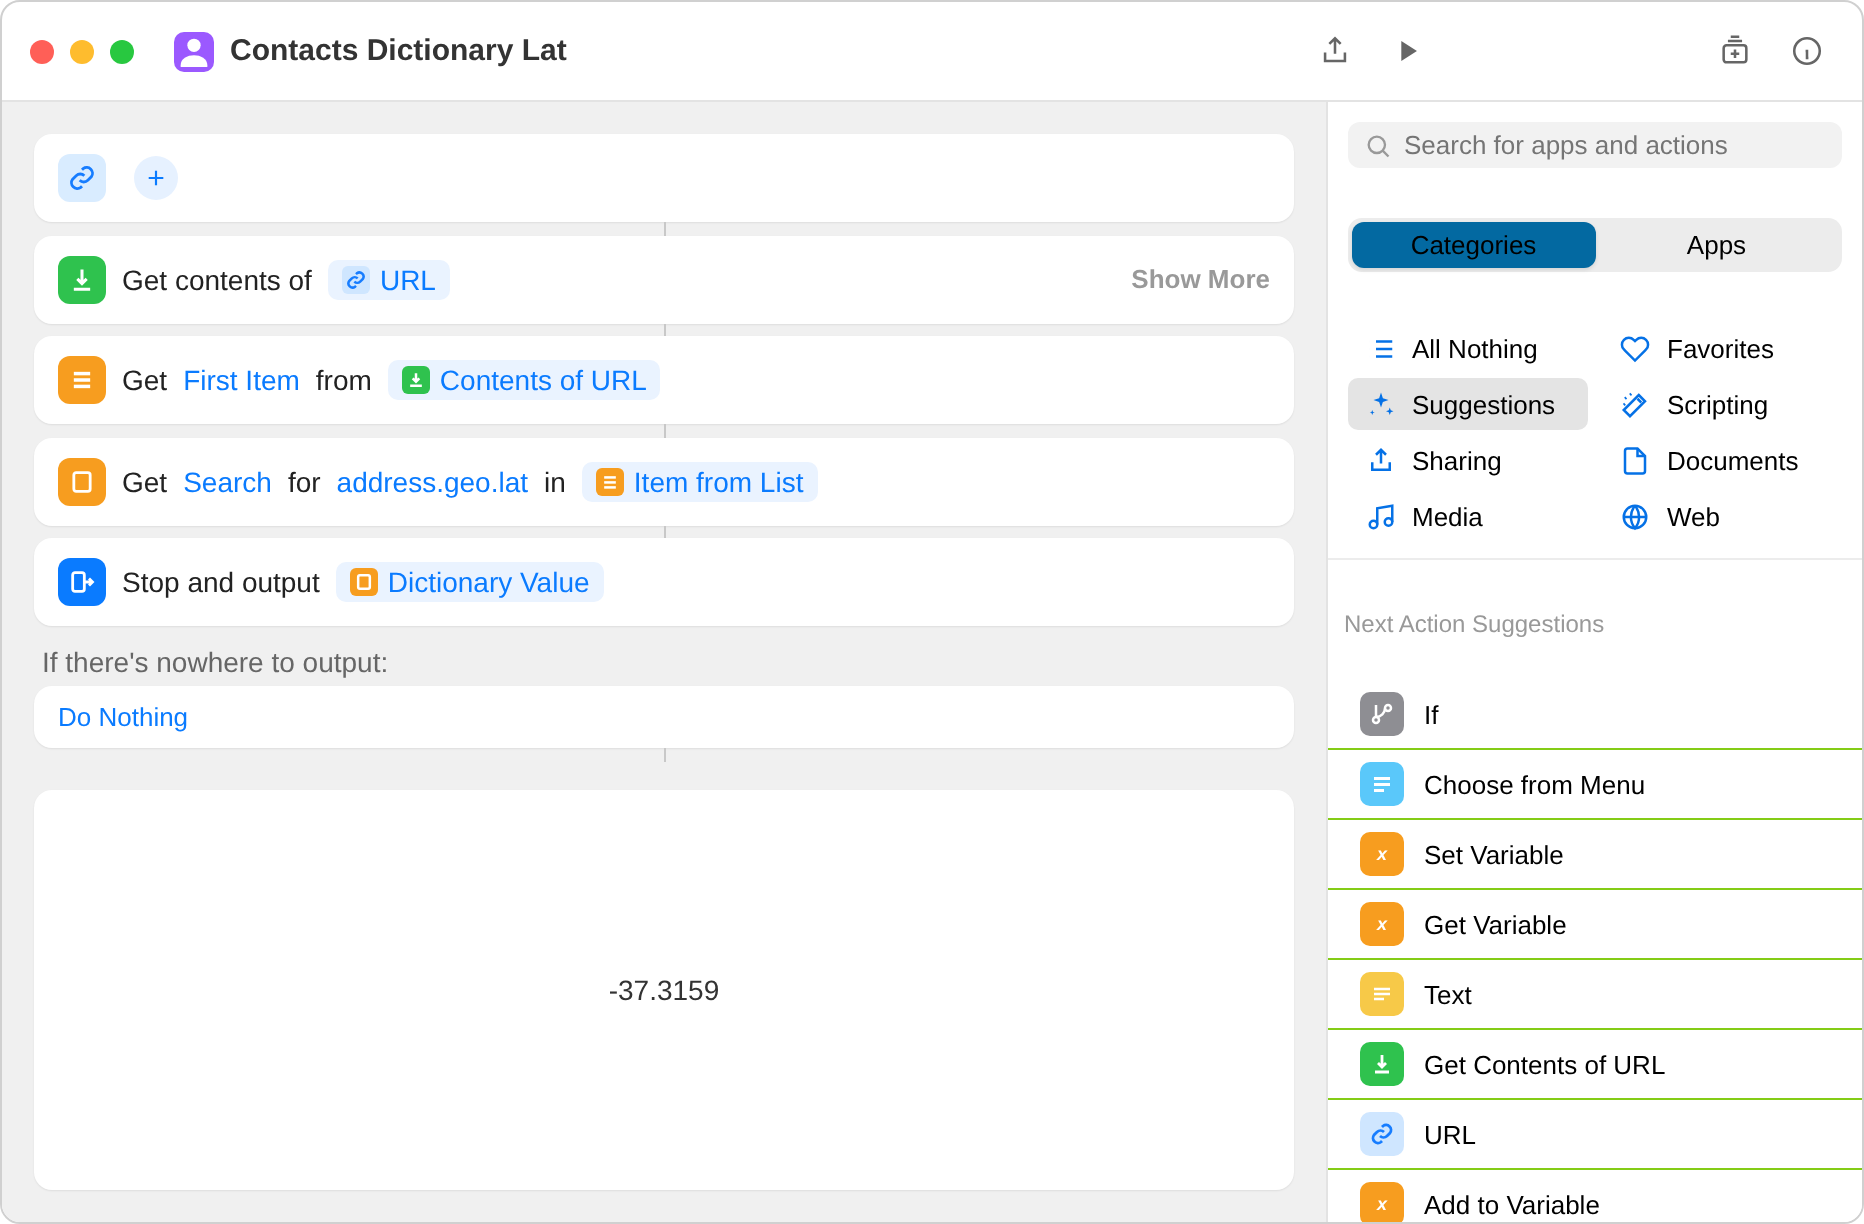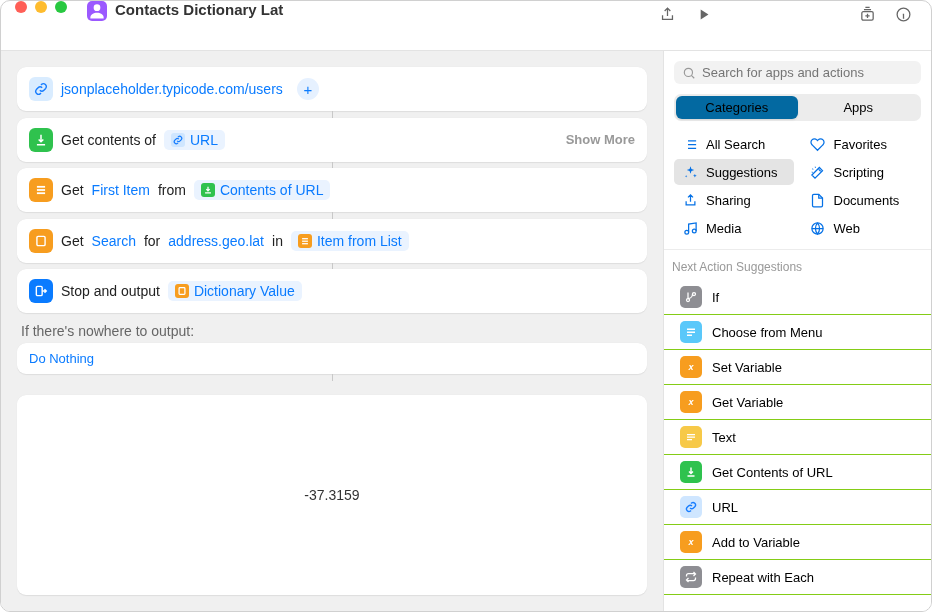--- a/index.html
+++ b/index.html
@@ -11,20 +11,21 @@
   height: 612px;
   overflow: hidden;
   display: flex;
   flex-direction: column;
   border: 1px solid #d0d0d0;
   border-radius: 10px;
 }
 .titlebar {
   height: 50px;
   display: flex;
+  align-items: center;
   padding: 0 14px;
   border-bottom: 1px solid #e3e3e3;
   gap: 8px;
 }
 .traffic { display: flex; gap: 8px; margin-right: 12px; }
 .tl { width:12px; height:12px; border-radius:50%; }
 .tl.red{background:#ff5f57;} .tl.yellow{background:#febc2e;} .tl.green{background:#28c840;}
 .app-icon {
   width: 20px; height: 20px; border-radius:5px; background:#9b59ff;
   display:flex;align-items:center;justify-content:center;color:#fff;font-size:12px;
@@ -74,21 +75,21 @@
 .do-nothing{
   background:#fff;border-radius:9px;padding:8px 12px;color:#0a7bff;font-weight:500;
   box-shadow:0 0.5px 1px rgba(0,0,0,0.08);
 }
 .output-panel{
   background:#fff;border-radius:9px;margin-top:14px;flex:1;min-height:200px;
   display:flex;align-items:center;justify-content:center;color:#333;font-size:14px;
   box-shadow:0 0.5px 1px rgba(0,0,0,0.08);
 }
 .sidebar {
-  width:268px;border-left:1px solid #e3e3e3;display:flex;flex-direction:column;background:#fff;
+  width:268px;border-left:1px solid #e3e3e3;display:flex;flex-direction:column;background:#fff;gap:15px;
 }
 .search {
   margin:10px;padding:4px 8px;border-radius:6px;background:#f2f2f2;display:flex;align-items:center;gap:6px;color:#999;
 }
 .search input{border:none;background:transparent;outline:none;flex:1;font-size:13px;}
 .seg {
   margin:0 10px 10px;display:flex;background:#ececec;border-radius:7px;padding:2px;
 }
 .seg-item{flex:1;text-align:center;padding:4px 0;border-radius:6px;font-size:13px;cursor:pointer;}
 .seg-item.active{background:#0369a1;box-shadow:0 1px 2px rgba(0,0,0,0.1);}
@@ -154,21 +155,20 @@
 
 <div class="content">
   <div class="main">
 
     <div class="card">
       <div class="action-icon ic-link">
         <svg width="14" height="14" viewBox="0 0 24 24" fill="none" stroke="currentColor" stroke-width="2.4">
             <path d="M10 14a5 5 0 0 0 7 0l3-3a5 5 0 0 0-7-7l-1 1M14 10a5 5 0 0 0-7 0l-3 3a5 5 0 0 0 7 7l1-1"></path>
           </svg>
       </div>
-      <span class="link-txt">jsonplaceholder.typicode.com/users</span>
       <div class="add-btn">+</div>
     </div>
     <div class="connector"></div>
 
     <div class="card">
       <div class="action-icon ic-green">
         <svg width="14" height="14" viewBox="0 0 24 24" fill="none" stroke="currentColor" stroke-width="2.6">
             <path d="M12 3v12M8 11l4 4 4-4M5 20h14"></path>
           </svg>
       </div>
@@ -270,21 +270,21 @@
       <div class="seg-item active">Categories</div>
       <div class="seg-item">Apps</div>
     </div>
     <div class="cats" id="cats">
         <div class="cat">
           <span class="cat-ico">
             <svg width="15" height="15" viewBox="0 0 24 24" fill="none" stroke="currentColor" stroke-width="2">
               <path d="M8 6h13M8 12h13M8 18h13M3 6h.01M3 12h.01M3 18h.01"></path>
             </svg>
           </span>
-          <span>All Search</span>
+          <span>All Nothing</span>
         </div>
         <div class="cat">
           <span class="cat-ico">
             <svg width="15" height="15" viewBox="0 0 24 24" fill="none" stroke="currentColor" stroke-width="2">
               <path d="M20.84 4.61a5.5 5.5 0 0 0-7.78 0L12 5.67l-1.06-1.06a5.5 5.5 0 0 0-7.78 7.78l1.06 1.06L12 21.23l7.78-7.78 1.06-1.06a5.5 5.5 0 0 0 0-7.78z"></path>
             </svg>
           </span>
           <span>Favorites</span>
         </div>
         <div class="cat active">

